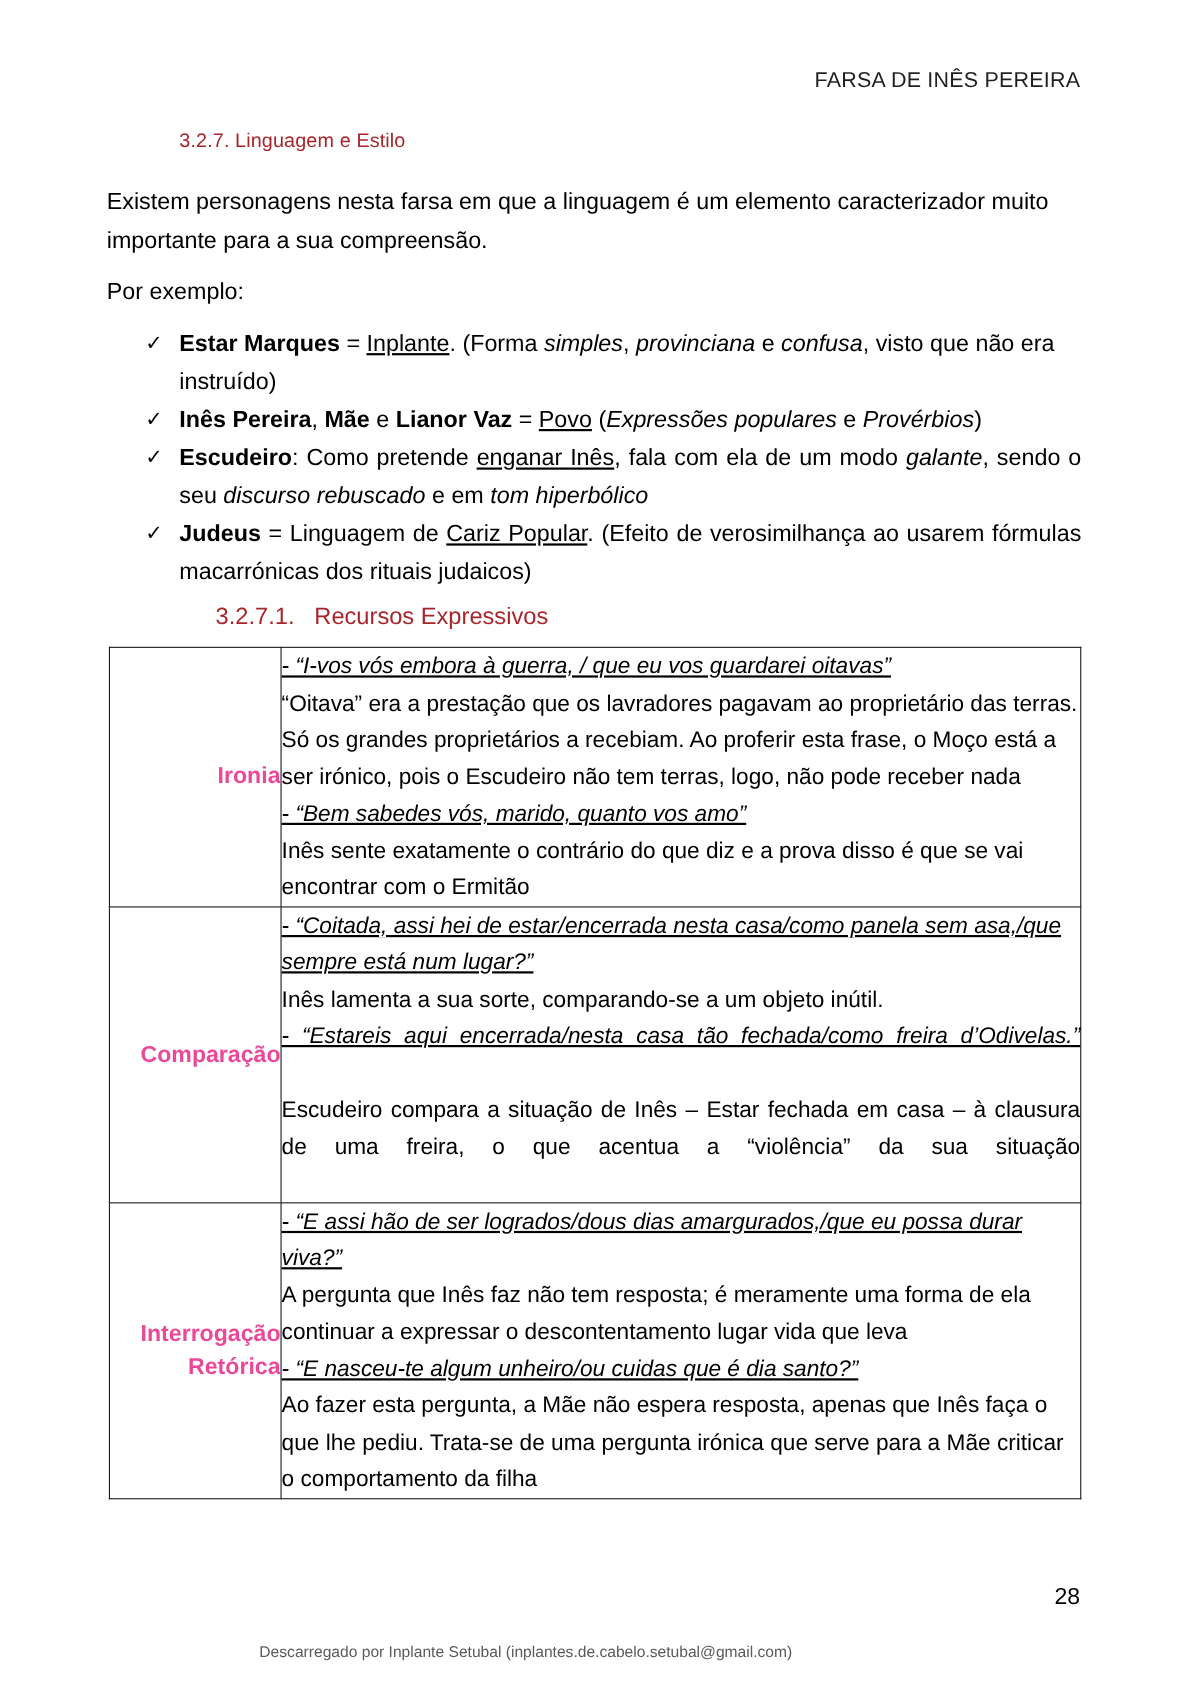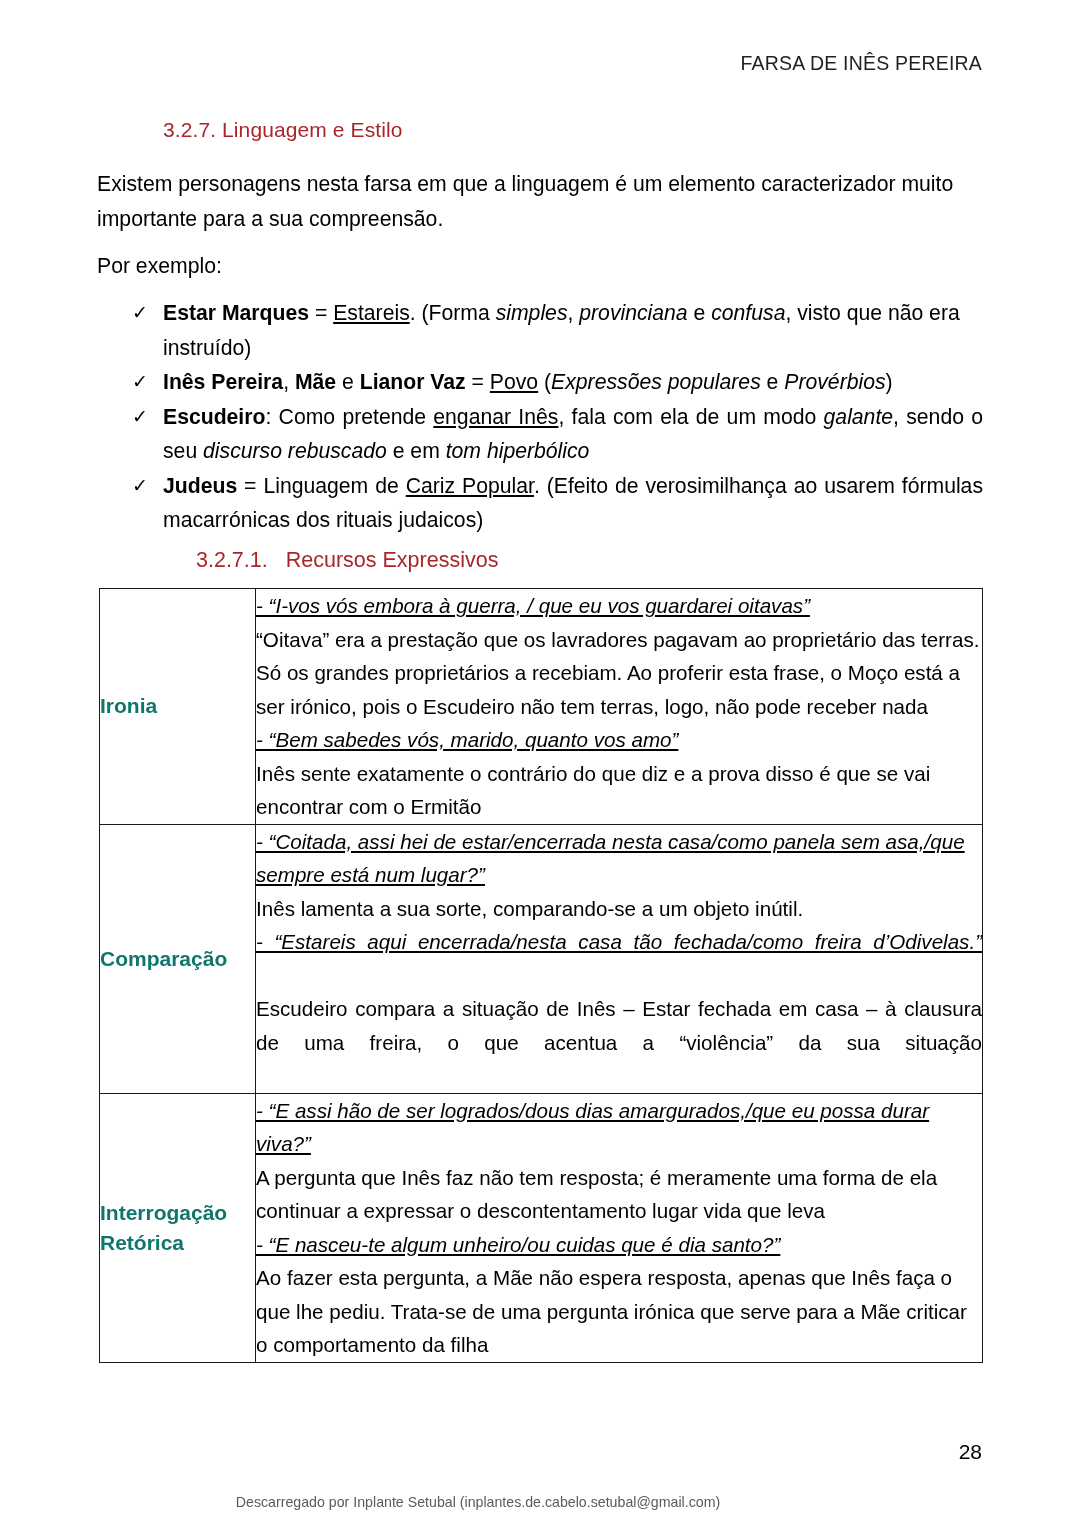--- a/index.html
+++ b/index.html
@@ -16,35 +16,35 @@
     width: 1080px;
     height: 1528px;
     background: #ffffff;
     overflow: hidden;
     box-sizing: border-box;
   }
 
   
   .running-header {
     position: absolute;
-    top: 52px;
+    top: 62px;
     left: 99px;
     right: 98px;
     text-align: right;
     font-size: 19.5px;
     letter-spacing: 0.2px;
     color: #231f20;
   }
 
   
   .h3 {
     position: absolute;
     top: 118px;
     left: 163px;
-    font-size: 21px;
+    font-size: 18px;
     color: #A8262B;
     letter-spacing: 0.1px;
   }
   .h4 {
     position: absolute;
     top: 548px;
     left: 196px;
     font-size: 21.5px;
     color: #A8262B;
   }
@@ -100,25 +100,25 @@
     table-layout: fixed;
   }
   table.recursos td {
     border: 1.6px solid #1a1a1a;
     vertical-align: middle;
     padding: 0;
     margin-top: 44px;
   }
   td.label-cell {
     width: 155px;
-    text-align: left;
+    text-align: right;
     font-weight: bold;
     font-size: 21px;
     line-height: 30px;
-    color: #0f766e;
+    color: #ec4899;
   }
   td.content-cell {
     padding: 7px 12px 9px 12px;
     font-size: 20.6px;
     line-height: 33.5px;
   }
   .ln { display: block; }
   .ln.just { text-align: justify; text-justify: inter-word; }
   .ln.just::after { content: ""; display: inline-block; width: 100%; }
 
@@ -149,21 +149,21 @@
 
   <div class="h3">3.2.7. Linguagem e Estilo</div>
 
   <div class="para p1">Existem personagens nesta farsa em que a linguagem é um elemento caracterizador muito importante para a sua compreensão.</div>
   <div class="para p2">Por exemplo:</div>
 
   <div class="checklist">
 
     <div class="cl-item">
       <span class="tick">✓</span>
-      <span><b>Estar Marques</b> = <u>Estareis</u>. (Forma <i>simples</i>, <i>provinciana</i> e <i>confusa</i>, visto que não era instruído)</span>
+      <span><b>Estar Marques</b> = <u>Inplante</u>. (Forma <i>simples</i>, <i>provinciana</i> e <i>confusa</i>, visto que não era instruído)</span>
     </div>
 
     <div class="cl-item">
       <span class="tick">✓</span>
       <span><b>Inês Pereira</b>, <b>Mãe</b> e <b>Lianor Vaz</b> = <u>Povo</u> (<i>Expressões populares</i> e <i>Provérbios</i>)</span>
     </div>
 
     <div class="cl-item just">
       <span class="tick">✓</span>
       <span><b>Escudeiro</b>: Como pretende <u>enganar Inês</u>, fala com ela de um modo <i>galante</i>, sendo o seu <i>discurso rebuscado</i> e em <i>tom hiperbólico</i></span>

